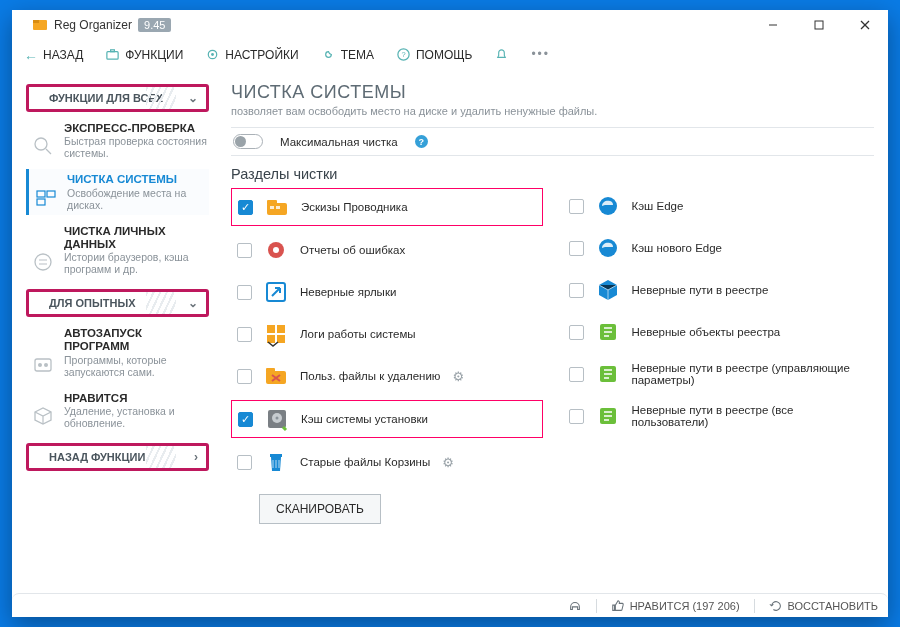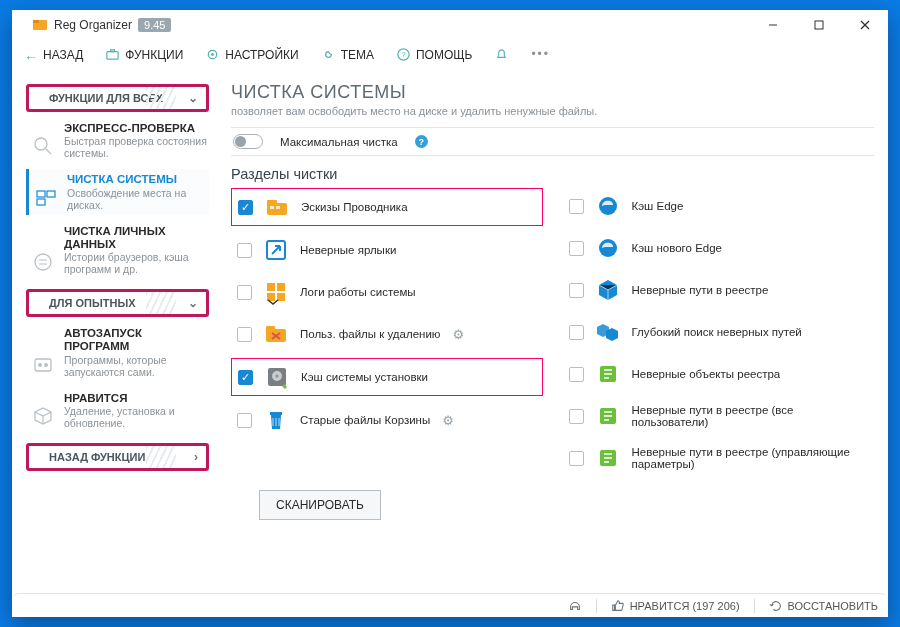--- a/index.html
+++ b/index.html
@@ -246,20 +246,30 @@
                   <rect x="7" y="13" width="4" height="3" fill="#fff" opacity=".8"></rect>
                   <rect x="13" y="13" width="4" height="3" fill="#fff" opacity=".8"></rect>
                 </svg>
               </span>
               <span>Эскизы Проводника</span>
             </div>
             <div class="citem">
               <span class="cb"></span>
               <span class="iico">
                 <svg viewBox="0 0 28 28" width="28" height="28">
+                  <circle cx="14" cy="14" r="8" fill="#d9534f"></circle>
+                  <circle cx="14" cy="14" r="3" fill="#fff"></circle>
+                </svg>
+              </span>
+              <span>Отчеты об ошибках</span>
+            </div>
+            <div class="citem">
+              <span class="cb"></span>
+              <span class="iico">
+                <svg viewBox="0 0 28 28" width="28" height="28">
                   <rect x="5" y="5" width="18" height="18" rx="2" fill="#fff" stroke="#1789d4" stroke-width="2"></rect>
                   <path d="M10 18l8-8m0 0h-5m5 0v5" stroke="#1789d4" stroke-width="2" fill="none"></path>
                 </svg>
               </span>
               <span>Неверные ярлыки</span>
             </div>
             <div class="citem">
               <span class="cb"></span>
               <span class="iico">
                 <svg viewBox="0 0 28 28" width="28" height="28">
@@ -337,55 +347,45 @@
                   <path d="M14 4l9 5v10l-9 5-9-5V9z" fill="#1789d4"></path>
                   <path d="M5 9l9 5 9-5M14 14v10" stroke="#fff" stroke-width="1" opacity=".6"></path>
                 </svg>
               </span>
               <span>Неверные пути в реестре</span>
             </div>
             <div class="citem">
               <span class="cb"></span>
               <span class="iico">
                 <svg viewBox="0 0 28 28" width="28" height="28">
-                  <path d="M9 6l6 3v7l-6 3-6-3V9z" fill="#1789d4" opacity=".85"></path>
-                  <path d="M18 10l6 3v7l-6 3-6-3v-7z" fill="#1789d4"></path>
-                </svg>
-              </span>
-              <span>Глубокий поиск неверных путей</span>
-            </div>
-            <div class="citem">
-              <span class="cb"></span>
-              <span class="iico">
-                <svg viewBox="0 0 28 28" width="28" height="28">
                   <rect x="6" y="6" width="16" height="16" rx="2" fill="#6bbf3a"></rect>
                   <path d="M10 10h8M10 14h8M10 18h5" stroke="#fff" stroke-width="1.5"></path>
                 </svg>
               </span>
               <span>Неверные объекты реестра</span>
             </div>
             <div class="citem">
               <span class="cb"></span>
               <span class="iico">
                 <svg viewBox="0 0 28 28" width="28" height="28">
                   <rect x="6" y="6" width="16" height="16" rx="2" fill="#6bbf3a"></rect>
                   <path d="M10 10h8M10 14h8M10 18h5" stroke="#fff" stroke-width="1.5"></path>
                 </svg>
               </span>
-              <span>Неверные пути в реестре (все пользователи)</span>
+              <span>Неверные пути в реестре (управляющие параметры)</span>
             </div>
             <div class="citem">
               <span class="cb"></span>
               <span class="iico">
                 <svg viewBox="0 0 28 28" width="28" height="28">
                   <rect x="6" y="6" width="16" height="16" rx="2" fill="#6bbf3a"></rect>
                   <path d="M10 10h8M10 14h8M10 18h5" stroke="#fff" stroke-width="1.5"></path>
                 </svg>
               </span>
-              <span>Неверные пути в реестре (управляющие параметры)</span>
+              <span>Неверные пути в реестре (все пользователи)</span>
             </div>
           </div>
       </div>
 
       <div class="scanrow">
         <button class="scanbtn">СКАНИРОВАТЬ</button>
       </div>
     </div>
   </div>
 

